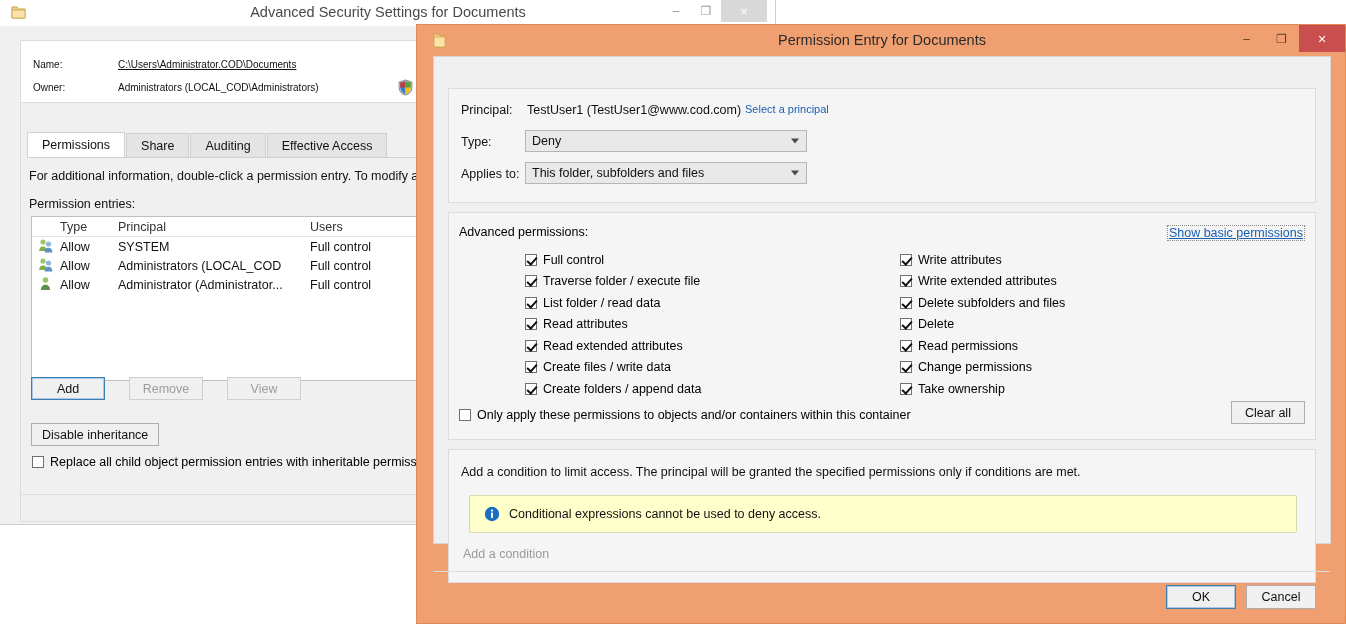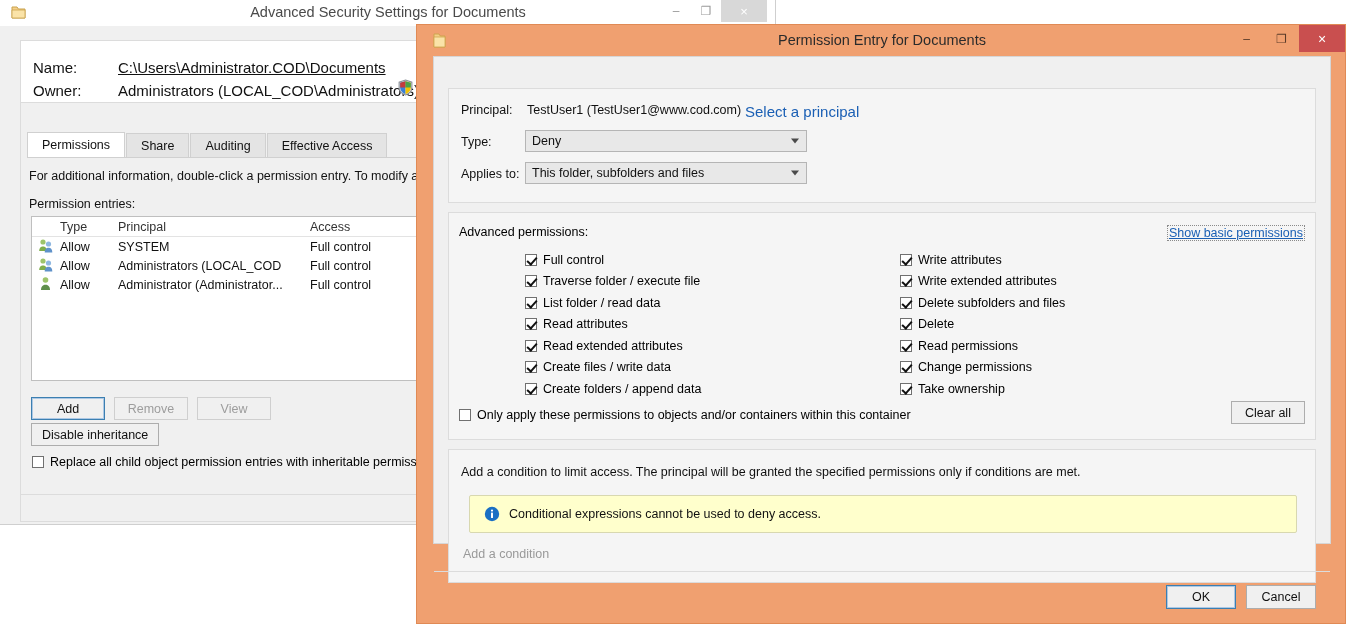--- a/index.html
+++ b/index.html
@@ -43,21 +43,21 @@
   .bgwin-body { position: absolute; left: 0; top: 26px; width: 776px; bottom: 0; background: #f0f0f0; }
 
   .bg-panel {
     position: absolute; left: 20px; top: 14px; width: 740px; height: 482px;
     background: #f0f0f0; border: 1px solid #dcdcdc;
   }
   .info-box {
     position: absolute; left: 0px; top: 0px; width: 738px; height: 62px;
     background: #ffffff; border-bottom: 1px solid #dcdcdc;
   }
-  .info-row { position: absolute; font-size: 15px; color: #111; }
+  .info-row { position: absolute; font-size: 10px; color: #111; }
   .lbl-name { left: 12px; top: 18px; }
   .val-name { left: 97px; top: 18px; text-decoration: underline; }
   .lbl-owner { left: 12px; top: 41px; }
   .val-owner { left: 97px; top: 41px; }
   .shield-ico { position: absolute; left: 376px; top: 38px; width: 17px; height: 17px; }
   .chg-link { position: absolute; left: 398px; top: 41px; color: #0645ad; font-size: 12.5px; }
 
   
   .tabs { position: absolute; left: 6px; top: 92px; display: flex; }
   .tab {
@@ -81,21 +81,21 @@
   }
   .plist-head .col { padding-left: 6px; }
   .c-ico { width: 22px; }
   .c-type { width: 58px; }
   .c-prin { width: 192px; }
   .c-acc { width: 130px; }
   .plist-row { display: flex; height: 19px; align-items: center; font-size: 12.5px; color: #111; }
   .plist-row .col { padding-left: 6px; white-space: nowrap; overflow: hidden; }
   .grpico, .usrico { width: 16px; height: 15px; }
 
-  .btnrow1 { position: absolute; left: 10px; top: 356px; display: flex; gap: 9px; }
+  .btnrow1 { position: absolute; left: 10px; top: 336px; display: flex; gap: 24px; }
   .wbtn {
     height: 23px; min-width: 74px; padding: 0 10px;
     background: #f0f0f0; border: 1px solid #adadad;
     font-size: 12.5px; color: #111; display: flex; align-items: center; justify-content: center;
   }
   .wbtn.focus { border: 1px solid #3c7fb1; outline: 1px solid #adc8e4; outline-offset: -2px; }
   .wbtn.disabled { color: #9d9d9d; border-color: #cfcfcf; background: #f0f0f0; }
   .btn-disinh { position: absolute; left: 10px; top: 382px; }
   .chk-replace { position: absolute; left: 11px; top: 414px; display: flex; align-items: center; font-size: 12.5px; }
   .wchk {
@@ -133,21 +133,21 @@
 
   .sect {
     position: absolute; background: #f5f5f5; border: 1px solid #dcdcdc;
   }
   .sect-principal { left: 14px; top: 31px; width: 868px; height: 115px; }
   .sect-perms { left: 14px; top: 155px; width: 868px; height: 228px; text-align: center; }
   .sect-cond { left: 14px; top: 392px; width: 868px; height: 134px; }
 
   .fld-label { position: absolute; font-size: 12.5px; color: #111; }
   .fld-val { position: absolute; font-size: 12.5px; color: #111; }
-  .blue-link { color: #1a5fb4; font-size: 15px; text-decoration: none; }
+  .blue-link { color: #1a5fb4; font-size: 11px; text-decoration: none; }
 
   .wsel {
     position: absolute; height: 22px; background: #e8e8e8;
     border: 1px solid #b5b5b5; font-size: 12.5px; color: #111;
     display: flex; align-items: center; padding-left: 6px;
   }
   .wsel .arrow {
     position: absolute; right: 7px; top: 50%; transform: translateY(-50%);
     width: 0; height: 0; border-left: 4px solid transparent; border-right: 4px solid transparent;
     border-top: 5px solid #4a4a4a;
@@ -234,21 +234,21 @@
         <div class="tabcontent-line"></div>
 
         <div class="hint1">For additional information, double-click a permission entry. To modify a</div>
         <div class="hint2">Permission entries:</div>
 
         <div class="perm-list">
           <div class="plist-head">
             <div class="col c-ico"></div>
             <div class="col c-type">Type</div>
             <div class="col c-prin">Principal</div>
-            <div class="col c-acc">Access</div>
+            <div class="col c-acc">Users</div>
           </div>
 
           <div class="plist-row">
             <div class="col c-ico">
               <svg class="grpico" viewBox="0 0 16 15">
                 <circle cx="5" cy="4" r="2.6" fill="#9dc46a"></circle>
                   <path d="M1.2 13 C1.2 9.6 3 8.4 5 8.4 C7 8.4 8.8 9.6 8.8 13 Z" fill="#7fae4b"></path>
                 <circle cx="10.5" cy="6" r="2.6" fill="#8fb8e0"></circle>
                   <path d="M6.7 14.4 C6.7 11 8.5 9.8 10.5 9.8 C12.5 9.8 14.3 11 14.3 14.4 Z" fill="#5f92c9"></path>
               </svg>

